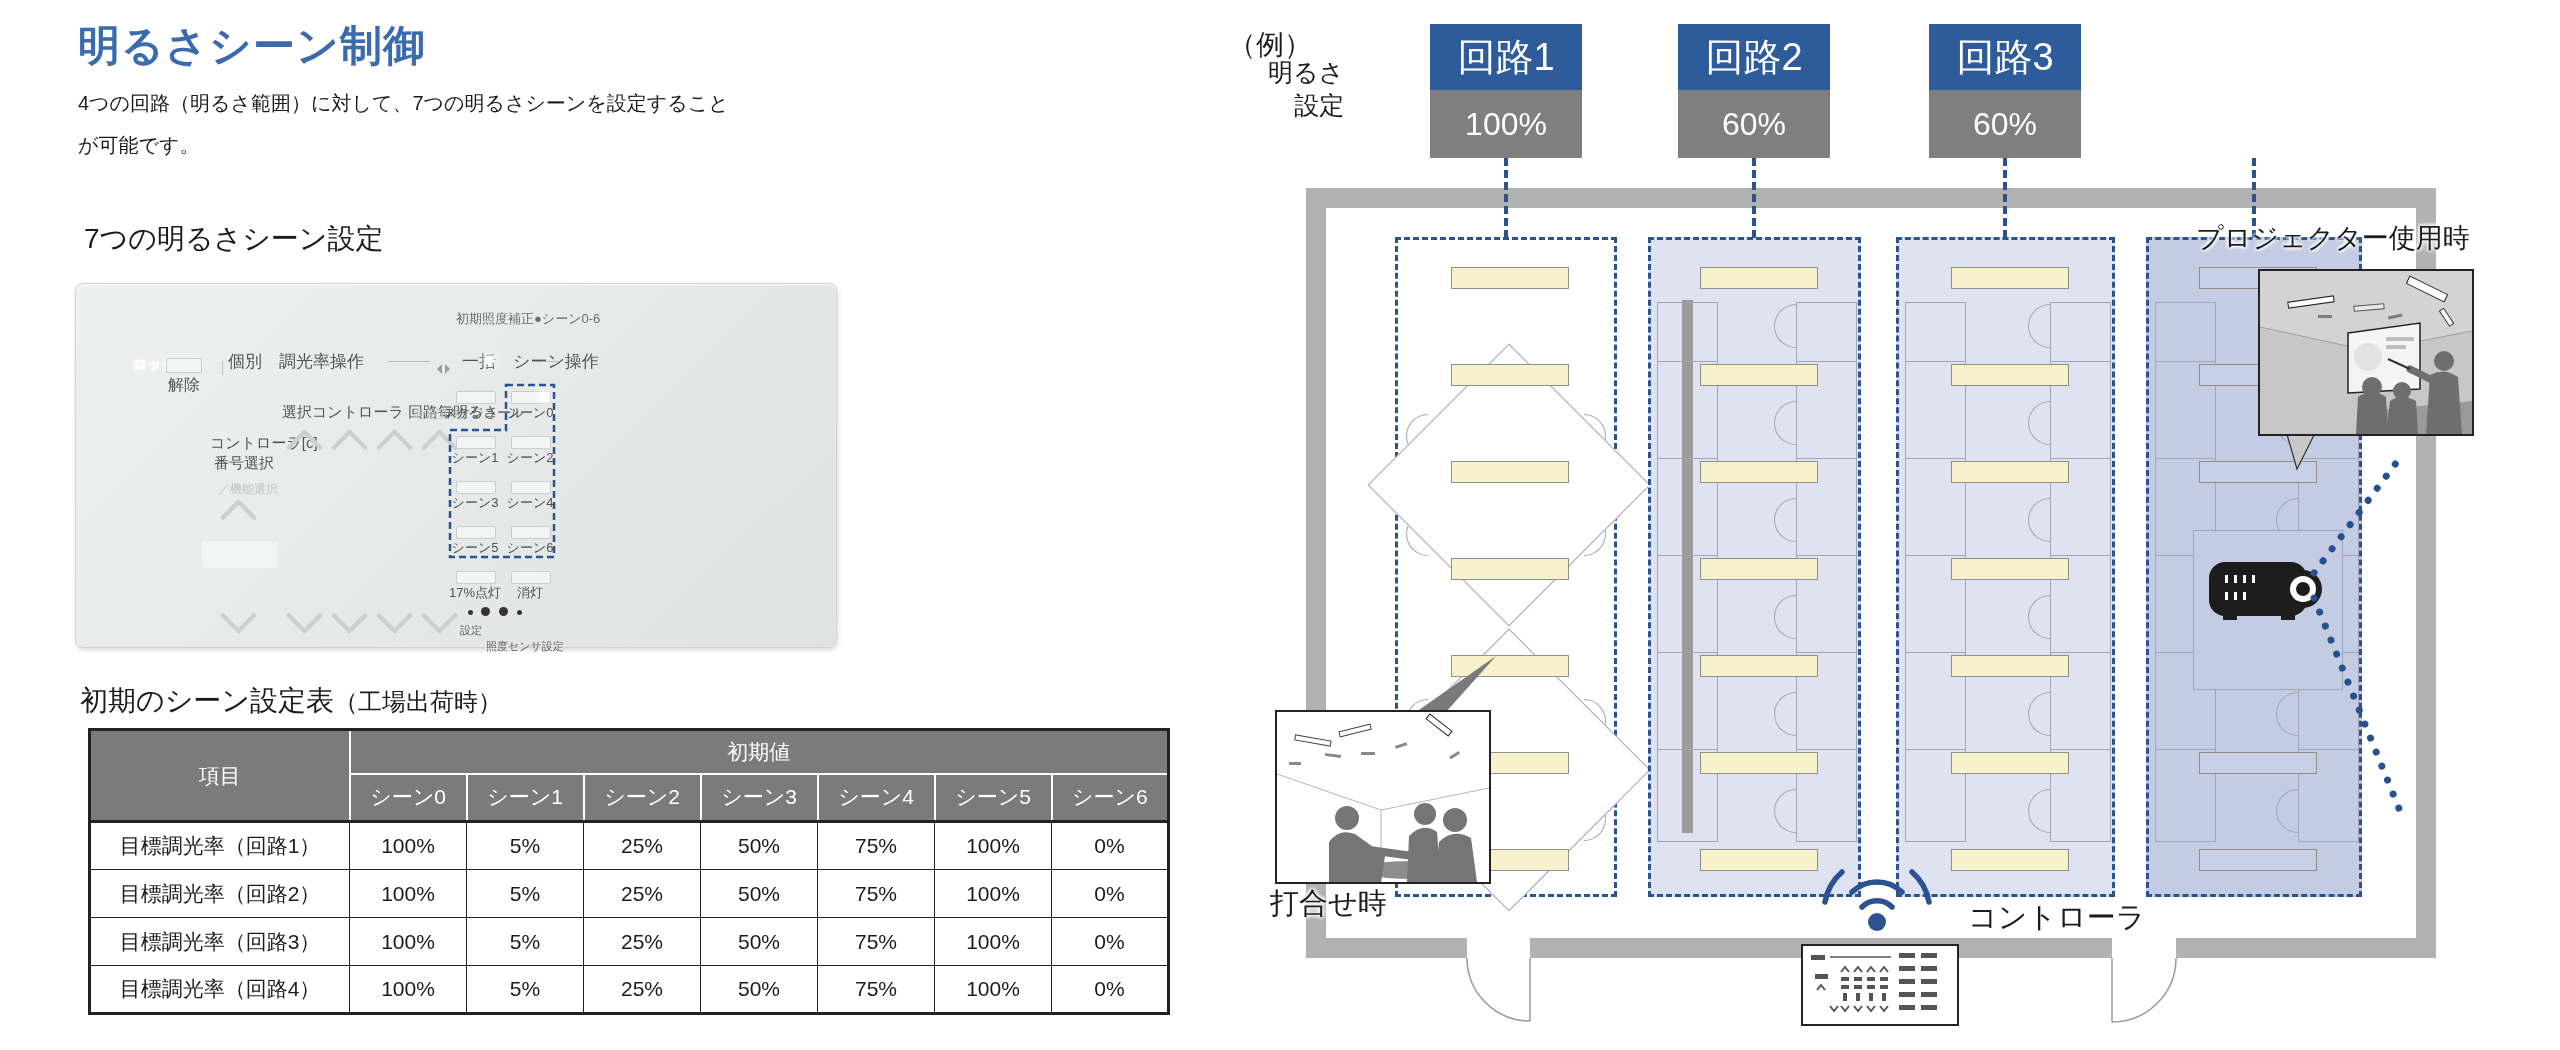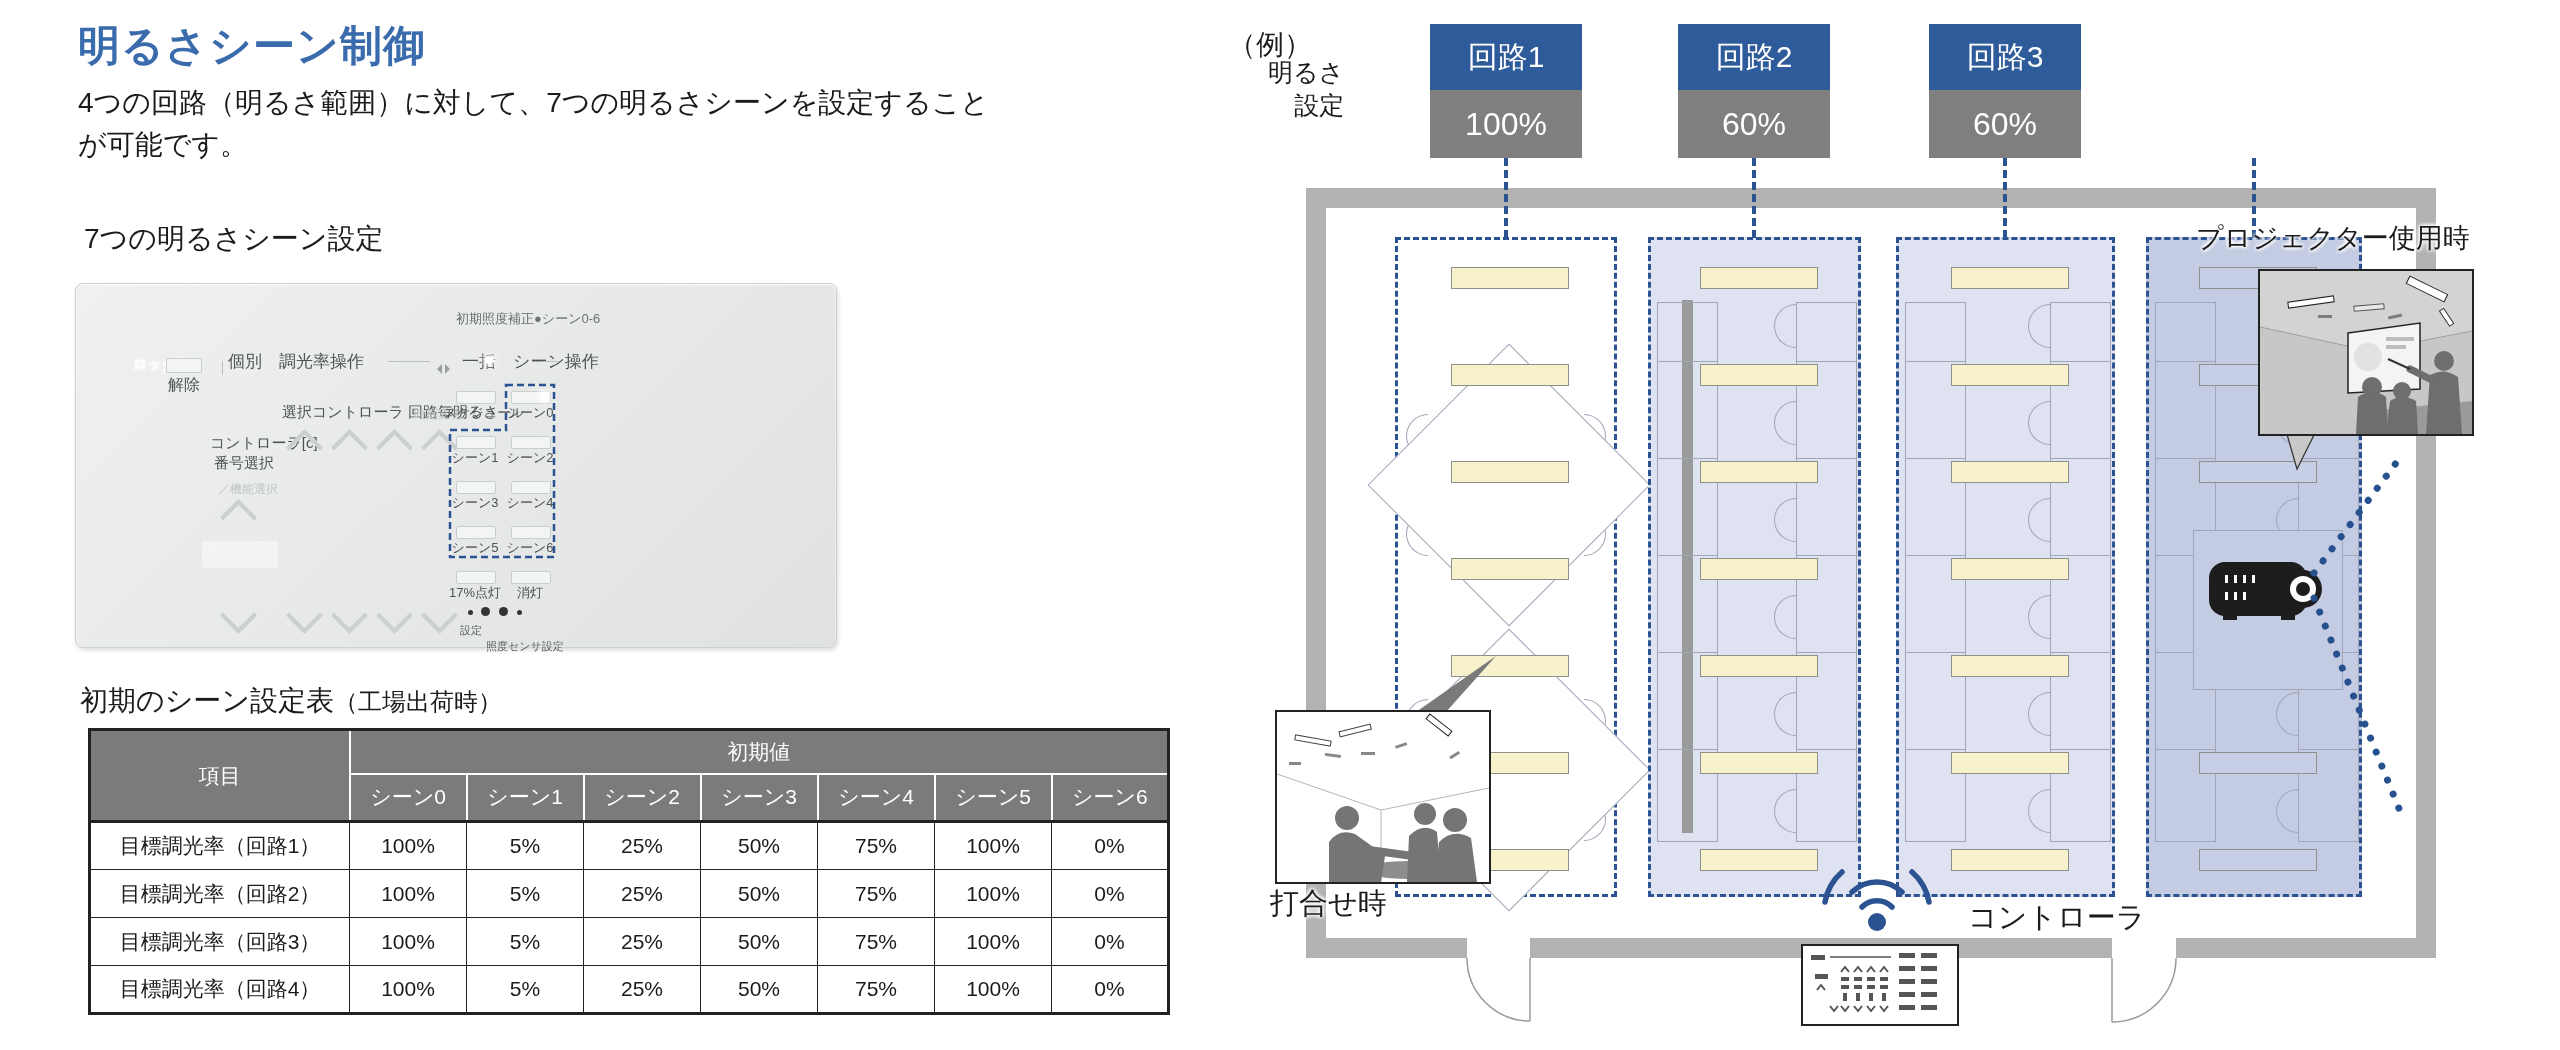--- a/index.html
+++ b/index.html
@@ -1,21 +1,21 @@
 <!DOCTYPE html>
 <html><head>
 <meta charset="utf-8">
 <style>
   html,body{margin:0;padding:0;background:#fff;}
   .page{position:relative;width:2560px;height:1050px;background:#fff;overflow:hidden;
         font-family:"Liberation Sans","DejaVu Sans",sans-serif;color:#1b1b1b;}
   .abs{position:absolute;}
   
   .title{position:absolute;left:78px;top:18px;font-size:42px;font-weight:700;color:#3a6bad;letter-spacing:1px;}
-  .desc{position:absolute;left:78px;top:82px;font-size:28px;line-height:42px;}
+  .desc{position:absolute;left:78px;top:82px;font-size:20px;line-height:42px;}
   .h2{position:absolute;font-size:28px;}
   .h2 .note{font-size:24px;}
   
   .device{position:absolute;left:75px;top:283px;width:760px;height:363px;border-radius:8px;
           background:linear-gradient(135deg,#eef1f0 0%,#e6e9e8 55%,#dfe2e1 100%);
           border:1px solid #cdd1d0;box-shadow:inset 0 1px 2px #fff,1px 2px 4px rgba(0,0,0,0.15);}
   .device .sm{position:absolute;font-size:15px;color:#4f5352;white-space:nowrap;}
   .device .xs{position:absolute;font-size:12px;color:#c0c4c3;white-space:nowrap;}
   .device .line{position:absolute;height:1px;background:#b9bdbc;}
   .device .vline{position:absolute;width:1px;background:#b9bdbc;}
@@ -32,21 +32,21 @@
   .callout svg{position:absolute;left:-57px;top:70px;}
   
   .stable{position:absolute;left:88px;top:728px;border-collapse:collapse;border:3px solid #222;table-layout:fixed;}
   .stable th{background:#7b7b7b;color:#fff;font-weight:400;border:2.5px solid #fff;font-size:21px;}
   .stable td{border:1.6px solid #222;font-size:21px;text-align:center;background:#fff;}
   .stable tr.first td{border-top:3px solid #222;}
   
   .ex-label{position:absolute;left:1228px;top:26px;font-size:28px;}
   .bright{position:absolute;left:1268px;top:56px;font-size:25px;line-height:33px;text-align:right;}
   .cbox{position:absolute;top:24px;width:152px;text-align:center;color:#fff;z-index:2;}
-  .cbox .cname{height:66px;line-height:66px;background:#2e5b99;font-size:30px;text-align:center;}
+  .cbox .cname{height:66px;line-height:66px;background:#2e5b99;font-size:38px;text-align:center;}
   .cbox .cval{height:68px;line-height:68px;background:#7f7f7f;font-size:32px;}
   .conn{position:absolute;top:158px;height:80px;width:0;border-left:4px dashed #2b5291;z-index:8;}
   
   .fp{position:absolute;left:1306px;top:188px;width:1130px;height:770px;}
   .wall{position:absolute;background:#b2b2b2;}
   .zone{position:absolute;top:49px;height:660px;border:3px dashed #2b5291;box-sizing:border-box;}
   .lt{position:absolute;height:20px;border:1px solid #90908a;background:#f7f2cb;}
   .z4 .lt{background:#c6cfe6;}
   .lr1{top:27px}.lr2{top:124px}.lr3{top:221px}.lr4{top:318px}.lr5{top:415px}.lr6{top:512px}.lr7{top:609px}
   .chair{position:absolute;width:22px;height:44px;border:1.5px solid #a0a6b8;border-right:none;

